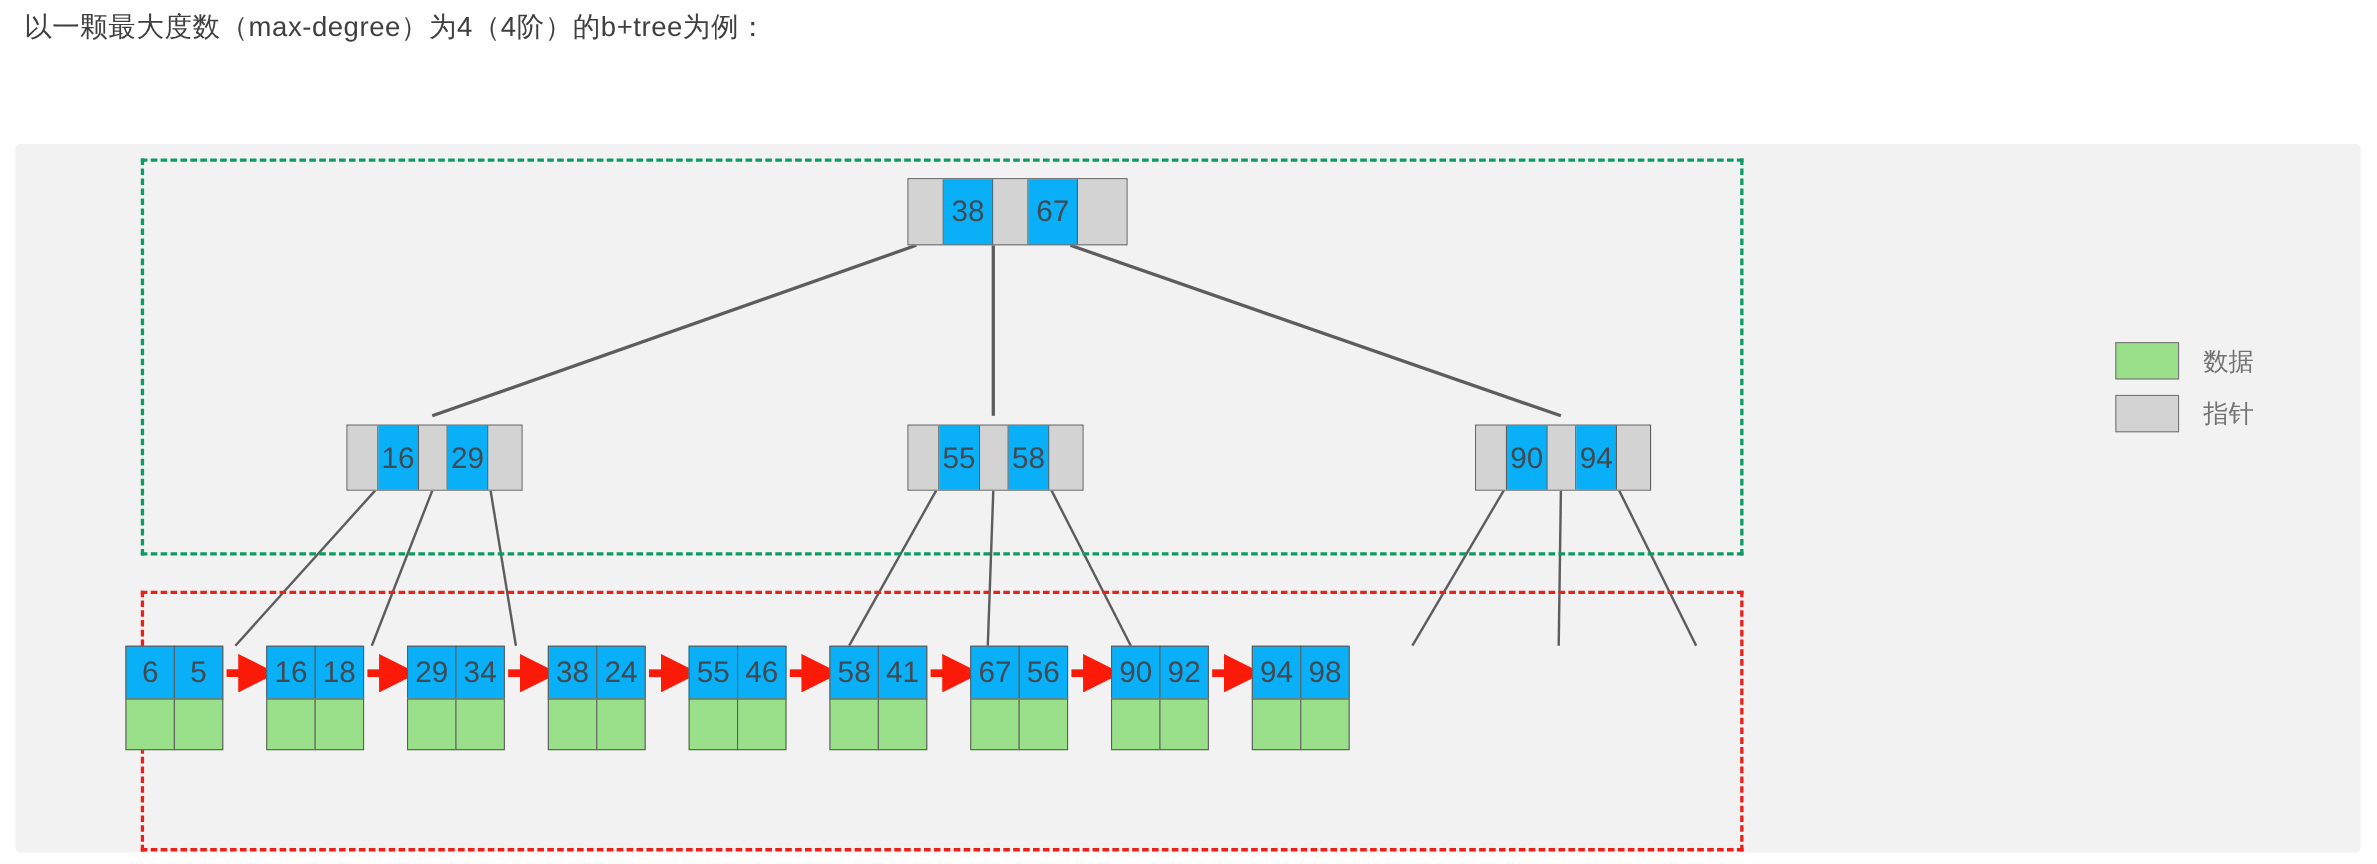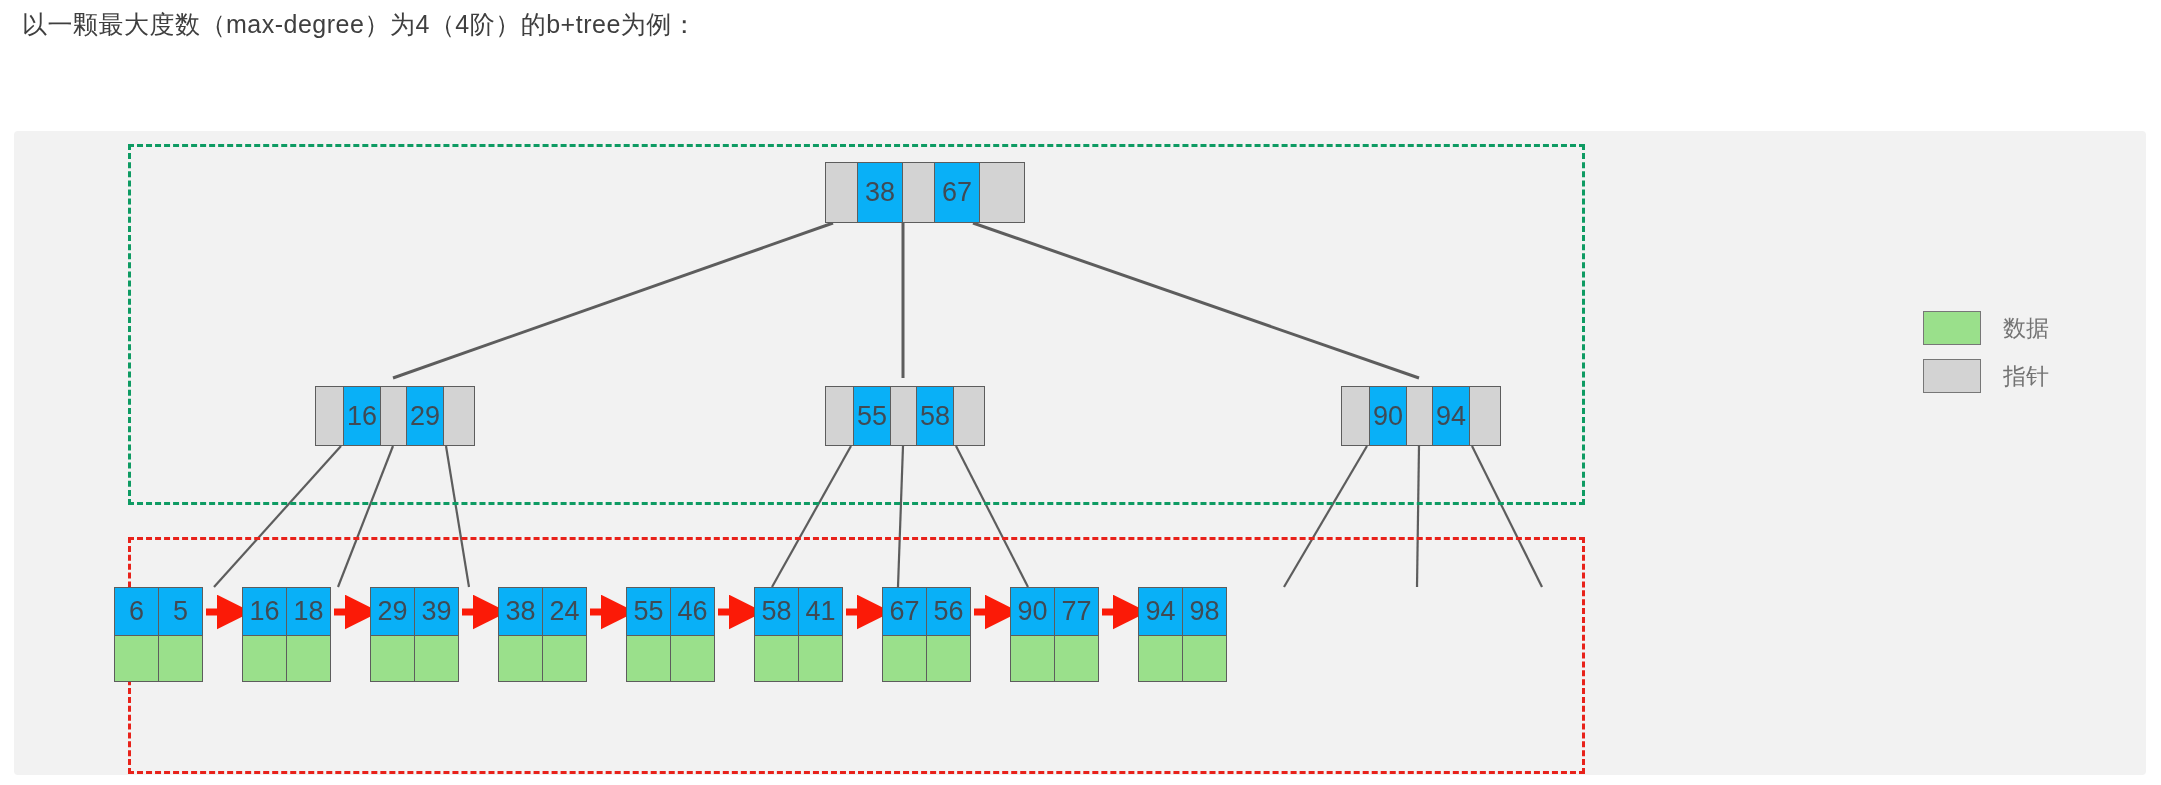--- a/index.html
+++ b/index.html
@@ -241,21 +241,21 @@
       </div>
       <div class="leaf-row">
         <div class="leaf-data"></div>
         <div class="leaf-data"></div>
       </div>
     </div>
 
     <div class="leaf" style="left:356px; top:456px;">
       <div class="leaf-row">
         <div class="leaf-key">29</div>
-        <div class="leaf-key">39</div>
+        <div class="leaf-key">34</div>
       </div>
       <div class="leaf-row">
         <div class="leaf-data"></div>
         <div class="leaf-data"></div>
       </div>
     </div>
 
     <div class="leaf" style="left:484px; top:456px;">
       <div class="leaf-row">
         <div class="leaf-key">38</div>
@@ -296,21 +296,21 @@
       </div>
       <div class="leaf-row">
         <div class="leaf-data"></div>
         <div class="leaf-data"></div>
       </div>
     </div>
 
     <div class="leaf" style="left:996px; top:456px;">
       <div class="leaf-row">
         <div class="leaf-key">90</div>
-        <div class="leaf-key">77</div>
+        <div class="leaf-key">92</div>
       </div>
       <div class="leaf-row">
         <div class="leaf-data"></div>
         <div class="leaf-data"></div>
       </div>
     </div>
 
     <div class="leaf" style="left:1124px; top:456px;">
       <div class="leaf-row">
         <div class="leaf-key">94</div>

